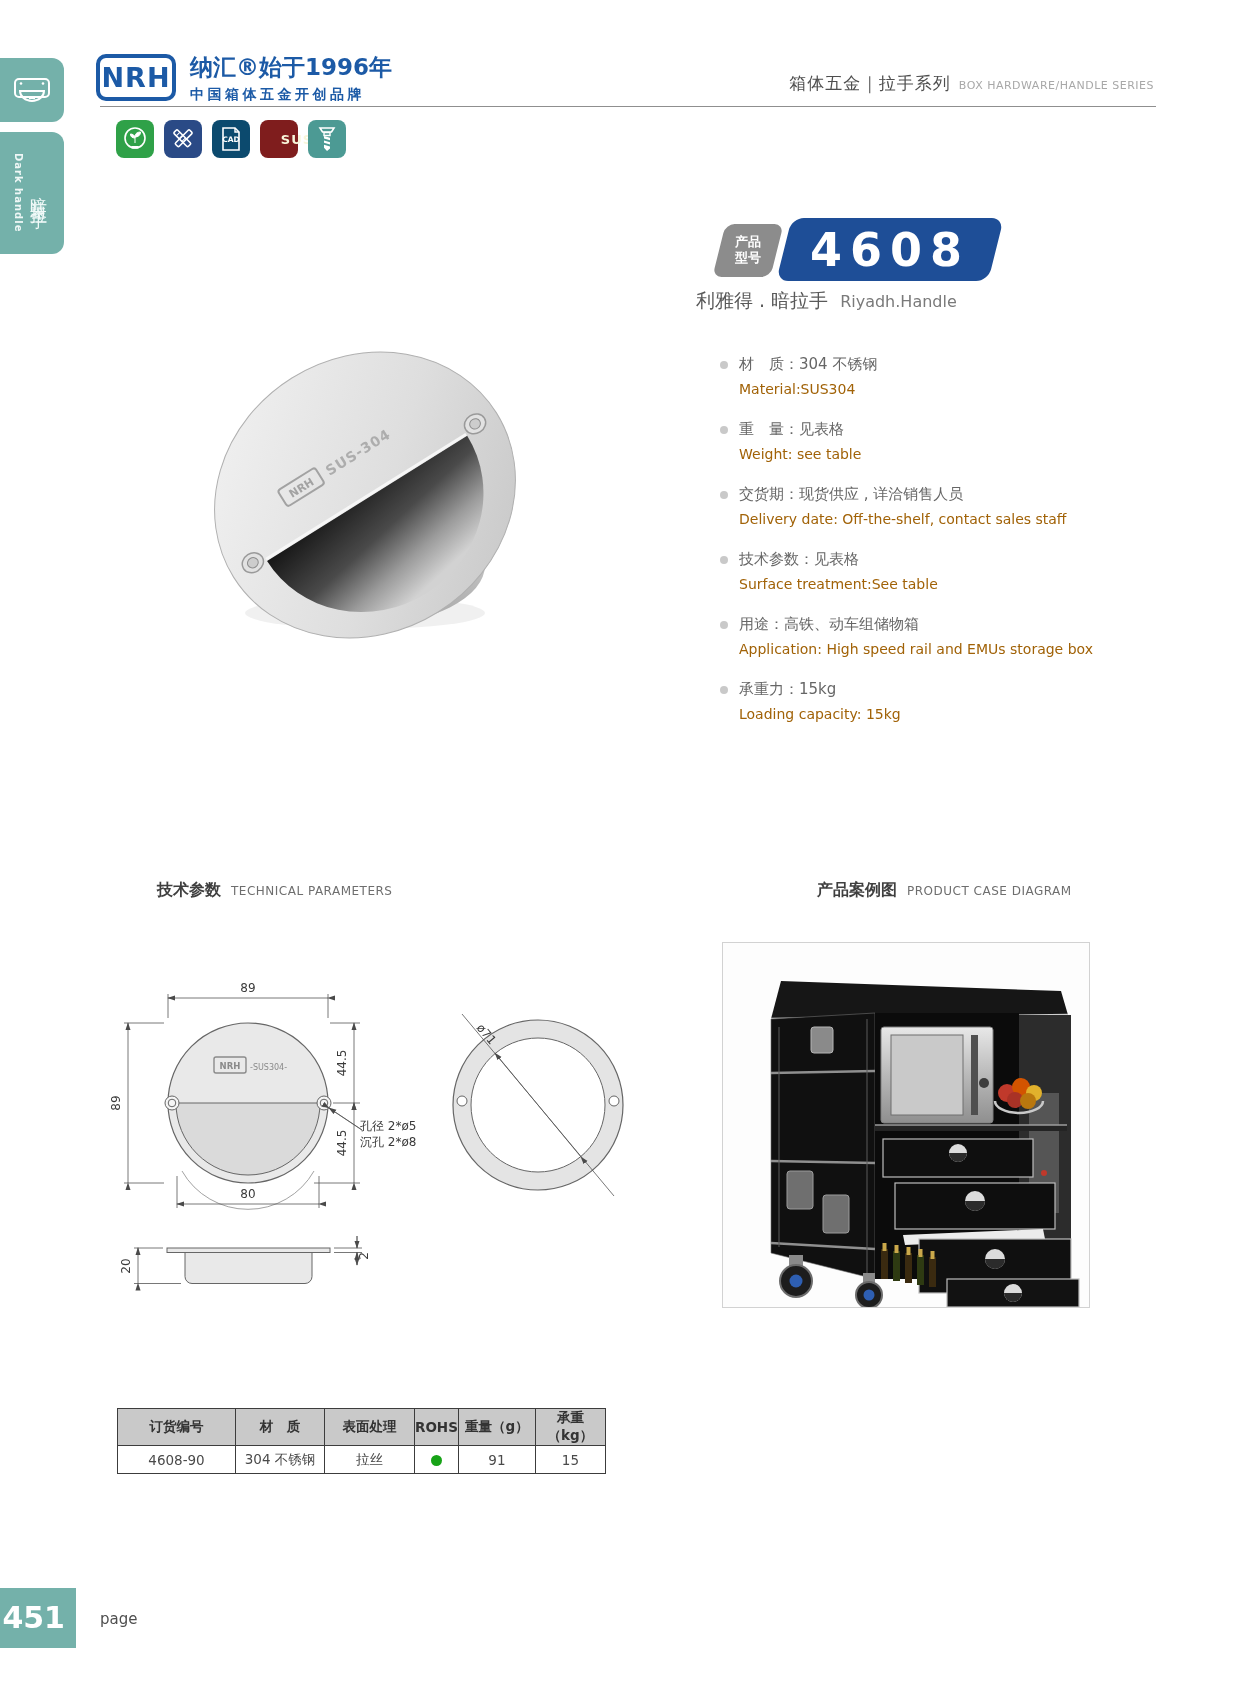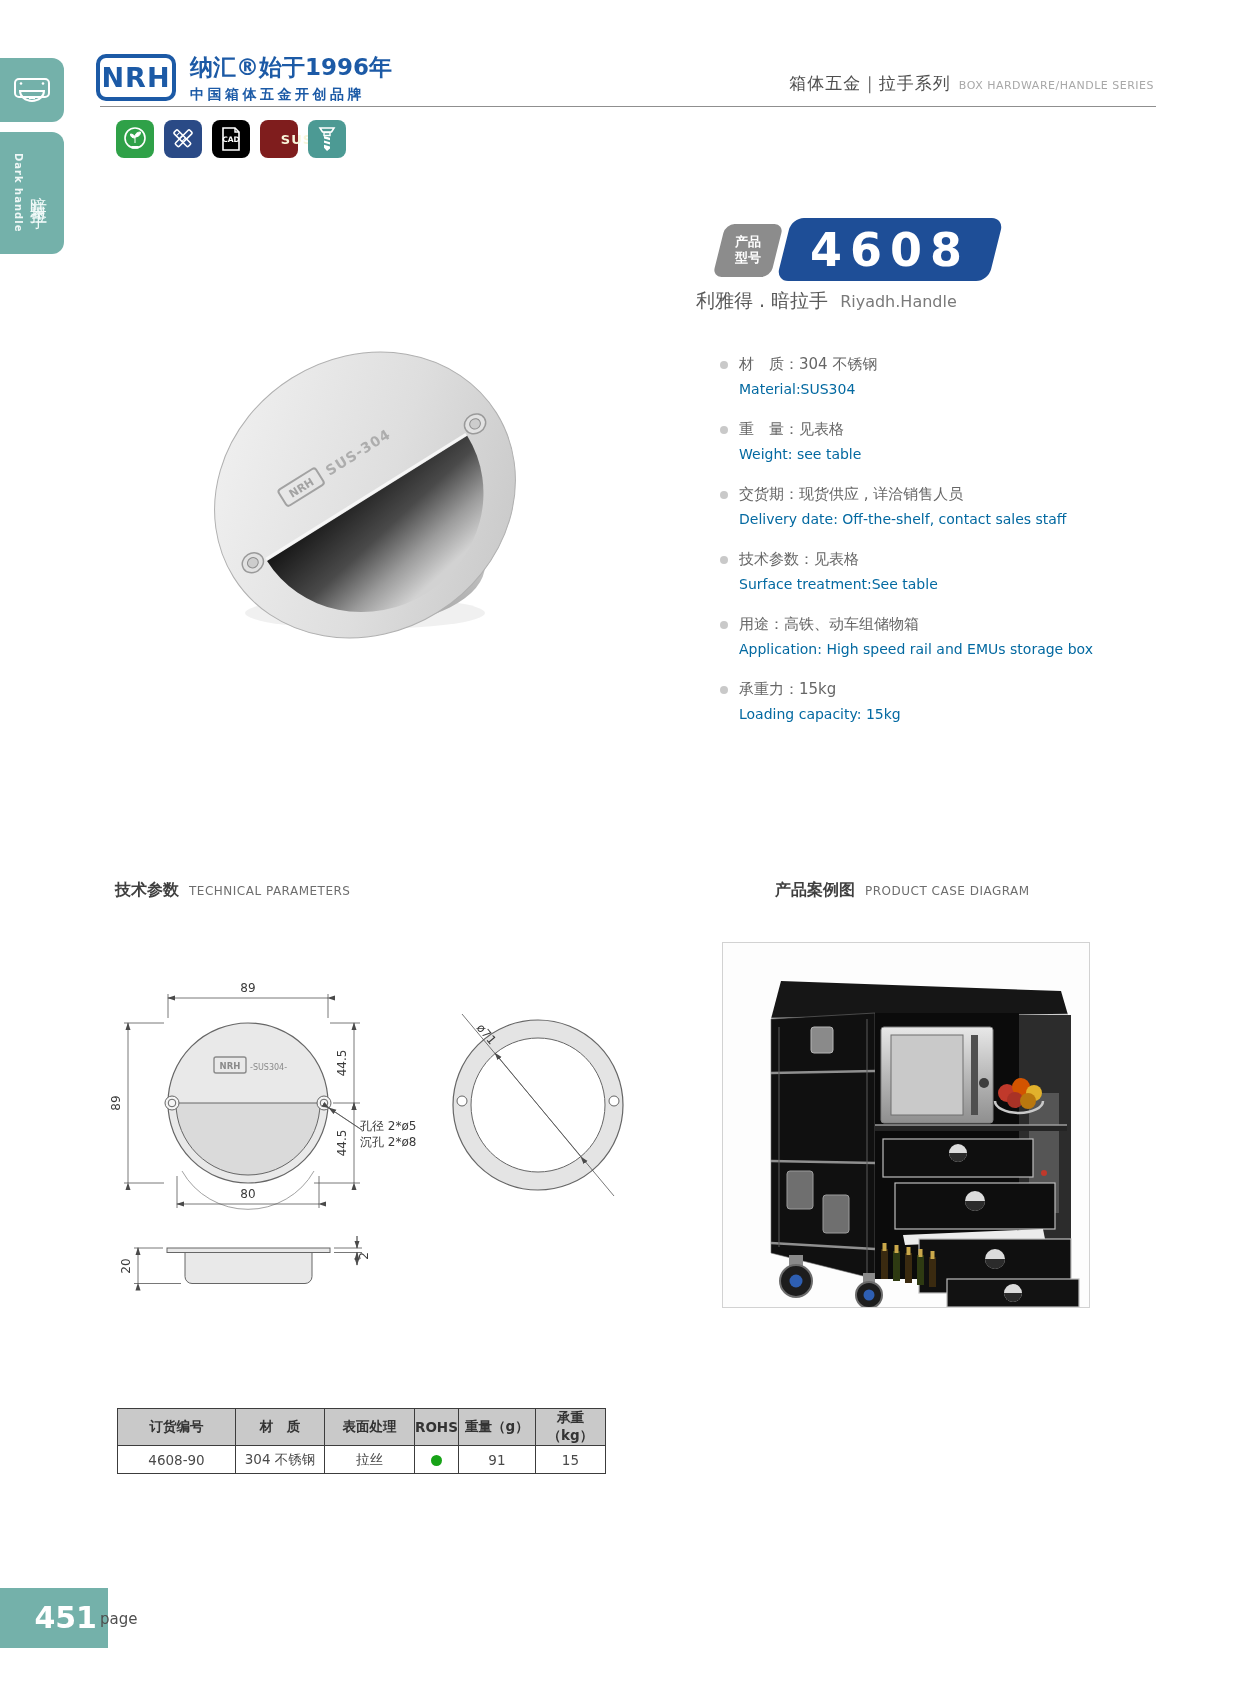--- a/index.html
+++ b/index.html
@@ -23,21 +23,21 @@
   .header-right { position:absolute; right:86px; top:72px; display:flex; align-items:baseline; gap:8px; }
   .header-zh { font-size:17px; color:#4e4e4e; letter-spacing:1px; }
   .header-en { font-size:11px; color:#a8a8a8; letter-spacing:0.5px; }
   .top-divider { position:absolute; left:100px; right:84px; top:106px; height:1px; background:#8f8f8f; }
 
   
   .icon-row { position:absolute; left:116px; top:120px; display:flex; gap:10px; }
   .cert { width:38px; height:38px; border-radius:8px; display:flex; align-items:center; justify-content:center; color:#fff; }
   .cert-eco { background:#2fa148; }
   .cert-tools { background:#2a4a86; }
-  .cert-cad { background:#000000; }
+  .cert-cad { background:#0c4a6e; }
   .cert-sus { background:#7f1d1d;padding-left:36px; }
   .cert-screw { background:#4c9a94; }
   .cert-sus span { color:#f8f6da; font-weight:bold; font-size:13px; letter-spacing:1px; }
 
   
   .model-gray { position:absolute; left:719px; top:224px; width:58px; height:53px; background:#8c8c8c; border-radius:9px; transform:skewX(-14deg); display:flex; align-items:center; justify-content:center; }
   .model-gray .inner { transform:skewX(14deg); color:#fff; font-size:13px; font-weight:bold; line-height:1.25; text-align:center; }
   .model-blue { position:absolute; left:784px; top:218px; width:212px; height:63px; background:#1e4e97; border-radius:12px; transform:skewX(-14deg); display:flex; align-items:center; justify-content:center; }
   .model-blue .inner { transform:skewX(14deg); color:#fff; font-size:46px; font-weight:bold; letter-spacing:8px; }
   .product-name { position:absolute; left:696px; top:288px; display:flex; align-items:baseline; gap:12px; }
@@ -45,40 +45,40 @@
   .name-en { font-size:16px; color:#7a7a7a; }
 
   
   .features { position:absolute; left:720px; top:352px; width:440px; }
   .features-title { display:flex; align-items:baseline; gap:10px; margin-bottom:20px; }
   .features-title .t-zh { font-size:17px; font-weight:bold; color:#454545; }
   .features-title .t-en { font-size:15px; color:#999; }
   .feat-item { margin-bottom:15px; }
   .feat-zh { font-size:15px; color:#666; line-height:25px; display:flex; align-items:center; }
   .bullet { display:inline-block; width:8px; height:8px; border-radius:50%; background:#c9c9c9; margin-right:11px; flex:0 0 auto; }
-  .feat-en { font-size:14px; color:#0369a1; line-height:25px; margin-left:19px; }
-
-  
-  .section-h { position:absolute; display:flex; align-items:baseline; gap:10px; }
+  .feat-en { font-size:14px; color:#a16207; line-height:25px; margin-left:19px; }
+
+  
+  .section-h { position:absolute; display:flex; align-items:baseline; gap:10px;margin-left:42px; }
   .sec-zh { font-size:16px; font-weight:bold; color:#3f3f3f; }
   .sec-en { font-size:12px; color:#6e6e6e; letter-spacing:0.5px; }
 
   
   .tech-svg { position:absolute; left:110px; top:918px; }
   .case-frame { position:absolute; left:722px; top:942px; width:368px; height:366px; border:1px solid #d2d2d2; background:#fefefe; }
 
   
   .spec-table { position:absolute; left:117px; top:1408px; border-collapse:collapse; font-size:13.5px; color:#333; }
   .spec-table th, .spec-table td { border:1px solid #3c3c3c; text-align:center; padding:0; }
   .spec-table th { background:#c9c9c9; height:23px; font-weight:bold; font-size:13.5px; }
   .spec-table td { height:28px; background:#fff; color:#4a4a4a; }
   .rohs-dot { display:inline-block; width:11px; height:11px; border-radius:50%; background:#17a317; vertical-align:middle; }
 
   
-  .page-badge { position:absolute; left:0; top:1588px; width:108px; height:60px; background:#74b1aa; color:#fff; font-size:30px; font-weight:bold; text-align:right; line-height:60px; padding-right:11px; }
+  .page-badge { position:absolute; left:0; top:1588px; width:76px; height:60px; background:#74b1aa; color:#fff; font-size:30px; font-weight:bold; text-align:right; line-height:60px; padding-right:11px; }
   .page-word { position:absolute; left:100px; top:1610px; font-size:15px; color:#4f4f4f; }
 </style>
 </head>
 <body>
 
 <div class="page">
 
   <div class="side-tab tab-icon">
     <svg width="38" height="30" viewBox="0 0 38 30">
       <rect x="2" y="4" width="34" height="18" rx="4" fill="none" stroke="#ffffff" stroke-width="2"></rect>

